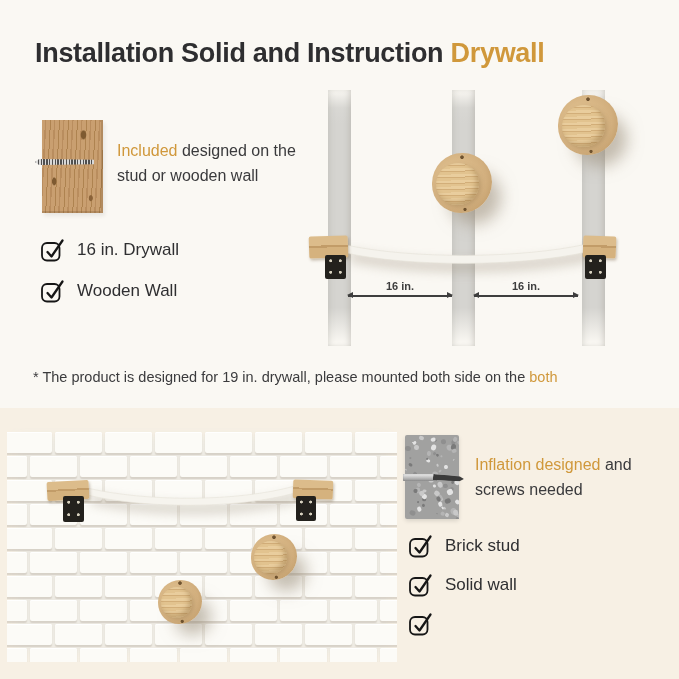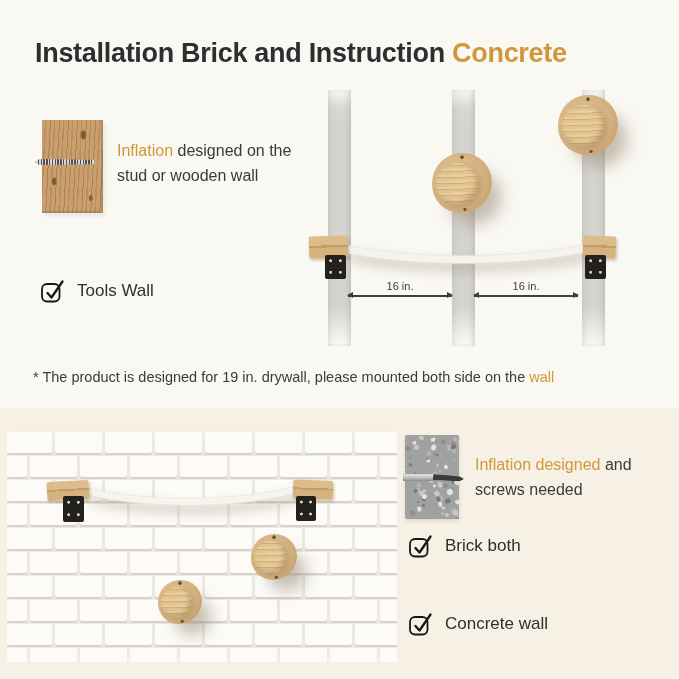--- a/index.html
+++ b/index.html
@@ -56,21 +56,21 @@
     background:linear-gradient(180deg,#DCBC8B 0 42%,#C29C68 42% 52%,#D5B27E 52% 100%);
     box-shadow:1px 2px 3px rgba(120,100,70,.4);}
   .plate{position:absolute;border-radius:2px;background-color:#23211D;
     background-image:
       radial-gradient(circle 1.6px at 27% 24%, #D8D2C0 0 1.1px, transparent 1.8px),
       radial-gradient(circle 1.6px at 73% 24%, #D8D2C0 0 1.1px, transparent 1.8px),
       radial-gradient(circle 1.6px at 27% 72%, #D8D2C0 0 1.1px, transparent 1.8px),
       radial-gradient(circle 1.6px at 73% 72%, #D8D2C0 0 1.1px, transparent 1.8px);}
   .fabric{position:absolute;filter:drop-shadow(4px 7px 6px rgba(150,138,118,.45));}
 
-  .dim{position:absolute;width:104px;}
+  .dim{position:absolute;width:104px;font-weight:bold;}
   .dim-label{font-size:11px;color:#3E3E3E;text-align:center;}
   .dim-line{position:relative;height:1.5px;background:#3E3E3E;margin-top:3px;}
   .dim-line::before,.dim-line::after{content:"";position:absolute;top:-2.9px;
     border-top:3.6px solid transparent;border-bottom:3.6px solid transparent;}
   .dim-line::before{left:-1px;border-right:6px solid #3E3E3E;}
   .dim-line::after{right:-1px;border-left:6px solid #3E3E3E;}
 
   
   .brick-photo{position:absolute;left:7px;top:20px;width:390px;height:234px;overflow:hidden;
     background:#EDEAE3;box-shadow:inset 0 0 14px 9px #F7F0E4;}
@@ -87,33 +87,40 @@
   .bolt{position:absolute;left:28px;top:40px;width:31px;height:6px;background:#3B3B3B;
     transform:rotate(4deg);clip-path:polygon(0 0,86% 10%,100% 50%,86% 90%,0 100%);}
 </style>
 </head>
 <body>
 
 <div class="canvas">
 
   <section class="sec-top" style="background: rgb(250, 248, 243);">
 
-    <h1 class="title"><span>Installation Brick and Instruction </span><span class="accent" style="color: rgb(208, 152, 59);">Concrete</span></h1>
+    <h1 class="title"><span>Installation Solid and Instruction </span><span class="accent" style="color: rgb(208, 152, 59);">Drywall</span></h1>
 
     <div class="plank"></div>
     <div class="screw"></div>
 
-    <p class="lead" style="left:117px;top:138px;width:200px;"><span class="accent" style="color: rgb(208, 152, 59);">Inflation</span><span> designed on the stud or wooden wall</span></p>
-
+    <p class="lead" style="left:117px;top:138px;width:200px;"><span class="accent" style="color: rgb(208, 152, 59);">Included</span><span> designed on the stud or wooden wall</span></p>
+
+    <div class="checkrow" style="left:40px;top:237px;">
+      <svg width="25" height="25" viewBox="0 0 25 25">
+        <rect x="2" y="6" width="17.5" height="17.5" rx="5" fill="none" stroke="#161616" stroke-width="1.8"></rect>
+        <path d="M7.5 15 L11.5 19.5 L22.5 3.5" fill="none" stroke="#161616" stroke-width="2.3" stroke-linecap="round" stroke-linejoin="round"></path>
+      </svg>
+      <span class="lbl">16 in. Drywall</span>
+    </div>
     <div class="checkrow" style="left:40px;top:278px;">
       <svg width="25" height="25" viewBox="0 0 25 25">
         <rect x="2" y="6" width="17.5" height="17.5" rx="5" fill="none" stroke="#161616" stroke-width="1.8"></rect>
         <path d="M7.5 15 L11.5 19.5 L22.5 3.5" fill="none" stroke="#161616" stroke-width="2.3" stroke-linecap="round" stroke-linejoin="round"></path>
       </svg>
-      <span class="lbl">Tools Wall</span>
+      <span class="lbl">Wooden Wall</span>
     </div>
 
     <div class="stud-photo">
       <div class="stud" style="left:28px;"></div>
       <div class="stud" style="left:152px;"></div>
       <div class="stud" style="left:282px;"></div>
 
       <div class="knob" style="left:132px;top:63px;width:60px;height:60px;"></div>
       <div class="knob" style="left:258px;top:5px;width:60px;height:60px;"></div>
 
@@ -128,21 +135,21 @@
       <div class="dim" style="left:48px;top:190px;">
         <div class="dim-label">16 in.</div>
         <div class="dim-line"></div>
       </div>
       <div class="dim" style="left:174px;top:190px;">
         <div class="dim-label">16 in.</div>
         <div class="dim-line"></div>
       </div>
     </div>
 
-    <p class="footnote"><span>* The product is designed for 19 in. drywall, please mounted both side on the </span><span class="accent" style="color: rgb(208, 152, 59);">wall</span></p>
+    <p class="footnote"><span>* The product is designed for 19 in. drywall, please mounted both side on the </span><span class="accent" style="color: rgb(208, 152, 59);">both</span></p>
   </section>
 
   <section class="sec-bottom" style="background: rgb(247, 240, 228);">
 
     <div class="brick-photo">
       <div style="position:absolute;inset:0;">
           <div class="brick" style="left: -2px; top: 4px;"></div>
           <div class="brick" style="left: 48px; top: 4px;"></div>
           <div class="brick" style="left: 98px; top: 4px;"></div>
           <div class="brick" style="left: 148px; top: 4px;"></div>
@@ -318,23 +325,29 @@
       <div class="bolt"></div>
     </div>
 
     <p class="lead" style="left:475px;top:452px;width:205px;margin-top:-408px;position:absolute;top:452px;"><span class="accent" style="color: rgb(208, 152, 59);">Inflation designed</span><span> and screws needed</span></p>
 
     <div class="checkrow" style="left:408px;top:125px;">
       <svg width="25" height="25" viewBox="0 0 25 25">
         <rect x="2" y="6" width="17.5" height="17.5" rx="5" fill="none" stroke="#161616" stroke-width="1.8"></rect>
         <path d="M7.5 15 L11.5 19.5 L22.5 3.5" fill="none" stroke="#161616" stroke-width="2.3" stroke-linecap="round" stroke-linejoin="round"></path>
       </svg>
-      <span class="lbl">Brick both</span>
+      <span class="lbl">Brick stud</span>
+    </div>
+    <div class="checkrow" style="left:408px;top:164px;">
+      <svg width="25" height="25" viewBox="0 0 25 25">
+        <rect x="2" y="6" width="17.5" height="17.5" rx="5" fill="none" stroke="#161616" stroke-width="1.8"></rect>
+        <path d="M7.5 15 L11.5 19.5 L22.5 3.5" fill="none" stroke="#161616" stroke-width="2.3" stroke-linecap="round" stroke-linejoin="round"></path>
+      </svg>
+      <span class="lbl">Solid wall</span>
     </div>
     <div class="checkrow" style="left:408px;top:203px;">
       <svg width="25" height="25" viewBox="0 0 25 25">
         <rect x="2" y="6" width="17.5" height="17.5" rx="5" fill="none" stroke="#161616" stroke-width="1.8"></rect>
         <path d="M7.5 15 L11.5 19.5 L22.5 3.5" fill="none" stroke="#161616" stroke-width="2.3" stroke-linecap="round" stroke-linejoin="round"></path>
       </svg>
-      <span class="lbl">Concrete wall</span>
     </div>
   </section>
 </div>
 
 </body></html>

